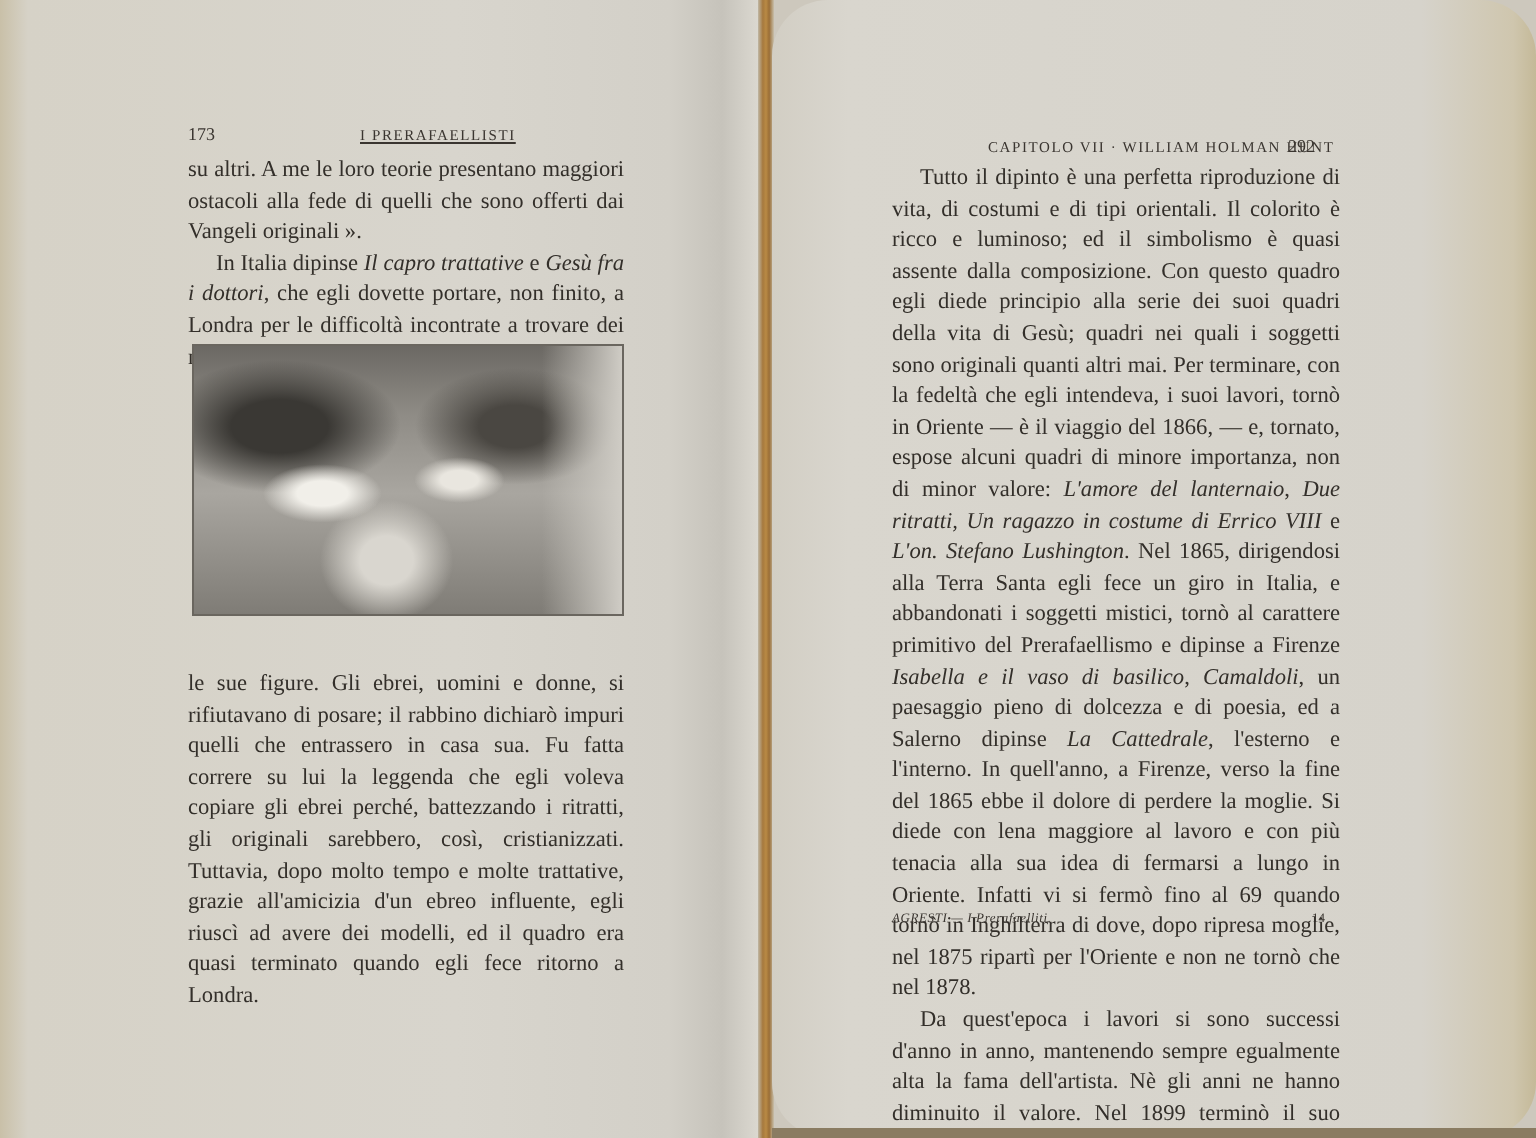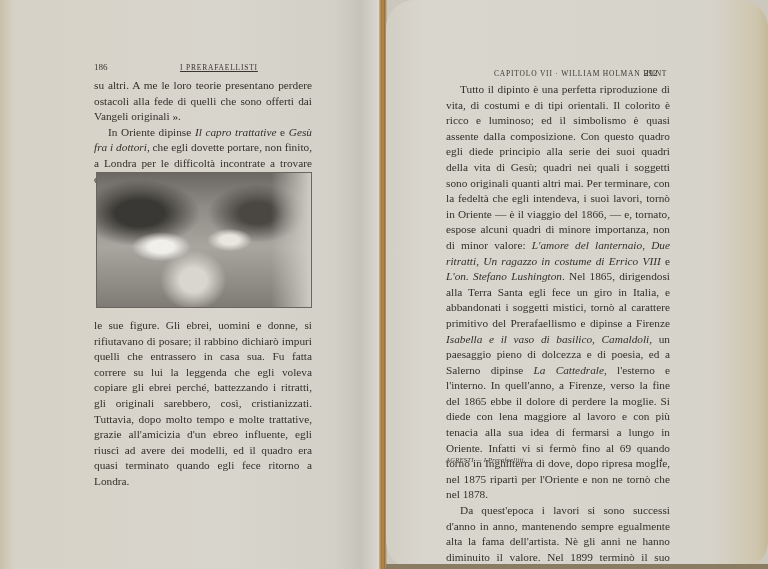--- a/index.html
+++ b/index.html
@@ -62,33 +62,33 @@
     position:absolute; font-size:6.5px; font-style:italic; color:#3a3530; letter-spacing:0.3px;
   }
   .signature-num { position:absolute; font-size:6.5px; color:#3a3530; }
 </style>
 </head>
 <body>
 
 <div class="spread">
 
   <div class="page-left">
-    <div class="folio" style="left:94px;top:62px;">186</div>
+    <div class="folio" style="left:94px;top:62px;">173</div>
     <div class="running-head" style="left:180px;top:63px;text-decoration:underline;">I PRERAFAELLISTI</div>
 
     <div class="text-block" style="left:94px;top:78px;width:218px;">
-      <p>su altri. A me le loro teorie presentano perdere ostacoli alla fede di quelli che sono offerti dai Vangeli originali ».</p>
-      <p class="indent"><span>In Oriente dipinse </span><i>Il capro trattative</i><span> e </span><i>Gesù fra i dottori</i><span>, che egli dovette portare, non finito, a Londra per le difficoltà incontrate a trovare dei modelli per</span></p>
+      <p>su altri. A me le loro teorie presentano maggiori ostacoli alla fede di quelli che sono offerti dai Vangeli originali ».</p>
+      <p class="indent"><span>In Italia dipinse </span><i>Il capro trattative</i><span> e </span><i>Gesù fra i dottori</i><span>, che egli dovette portare, non finito, a Londra per le difficoltà incontrate a trovare dei modelli per</span></p>
     </div>
 
     <div class="figure">
         <div class="fade"></div>
       </div>
 
-    <div class="text-block" style="left:94px;top:318px;width:218px;">
+    <div class="text-block" style="left:94px;top:335px;width:218px;">
       <p>le sue figure. Gli ebrei, uomini e donne, si rifiutavano di posare; il rabbino dichiarò impuri quelli che entrassero in casa sua. Fu fatta correre su lui la leggenda che egli voleva copiare gli ebrei perché, battezzando i ritratti, gli originali sarebbero, così, cristianizzati. Tuttavia, dopo molto tempo e molte trattative, grazie all'amicizia d'un ebreo influente, egli riuscì ad avere dei modelli, ed il quadro era quasi terminato quando egli fece ritorno a Londra.</p>
     </div>
   </div>
 
   <div class="gutter"></div>
 
   <div class="page-right">
     <div class="running-head" style="left:108px;top:69px;">CAPITOLO VII · WILLIAM HOLMAN HUNT</div>
     <div class="folio" style="left:258px;top:68px;">292</div>
 

